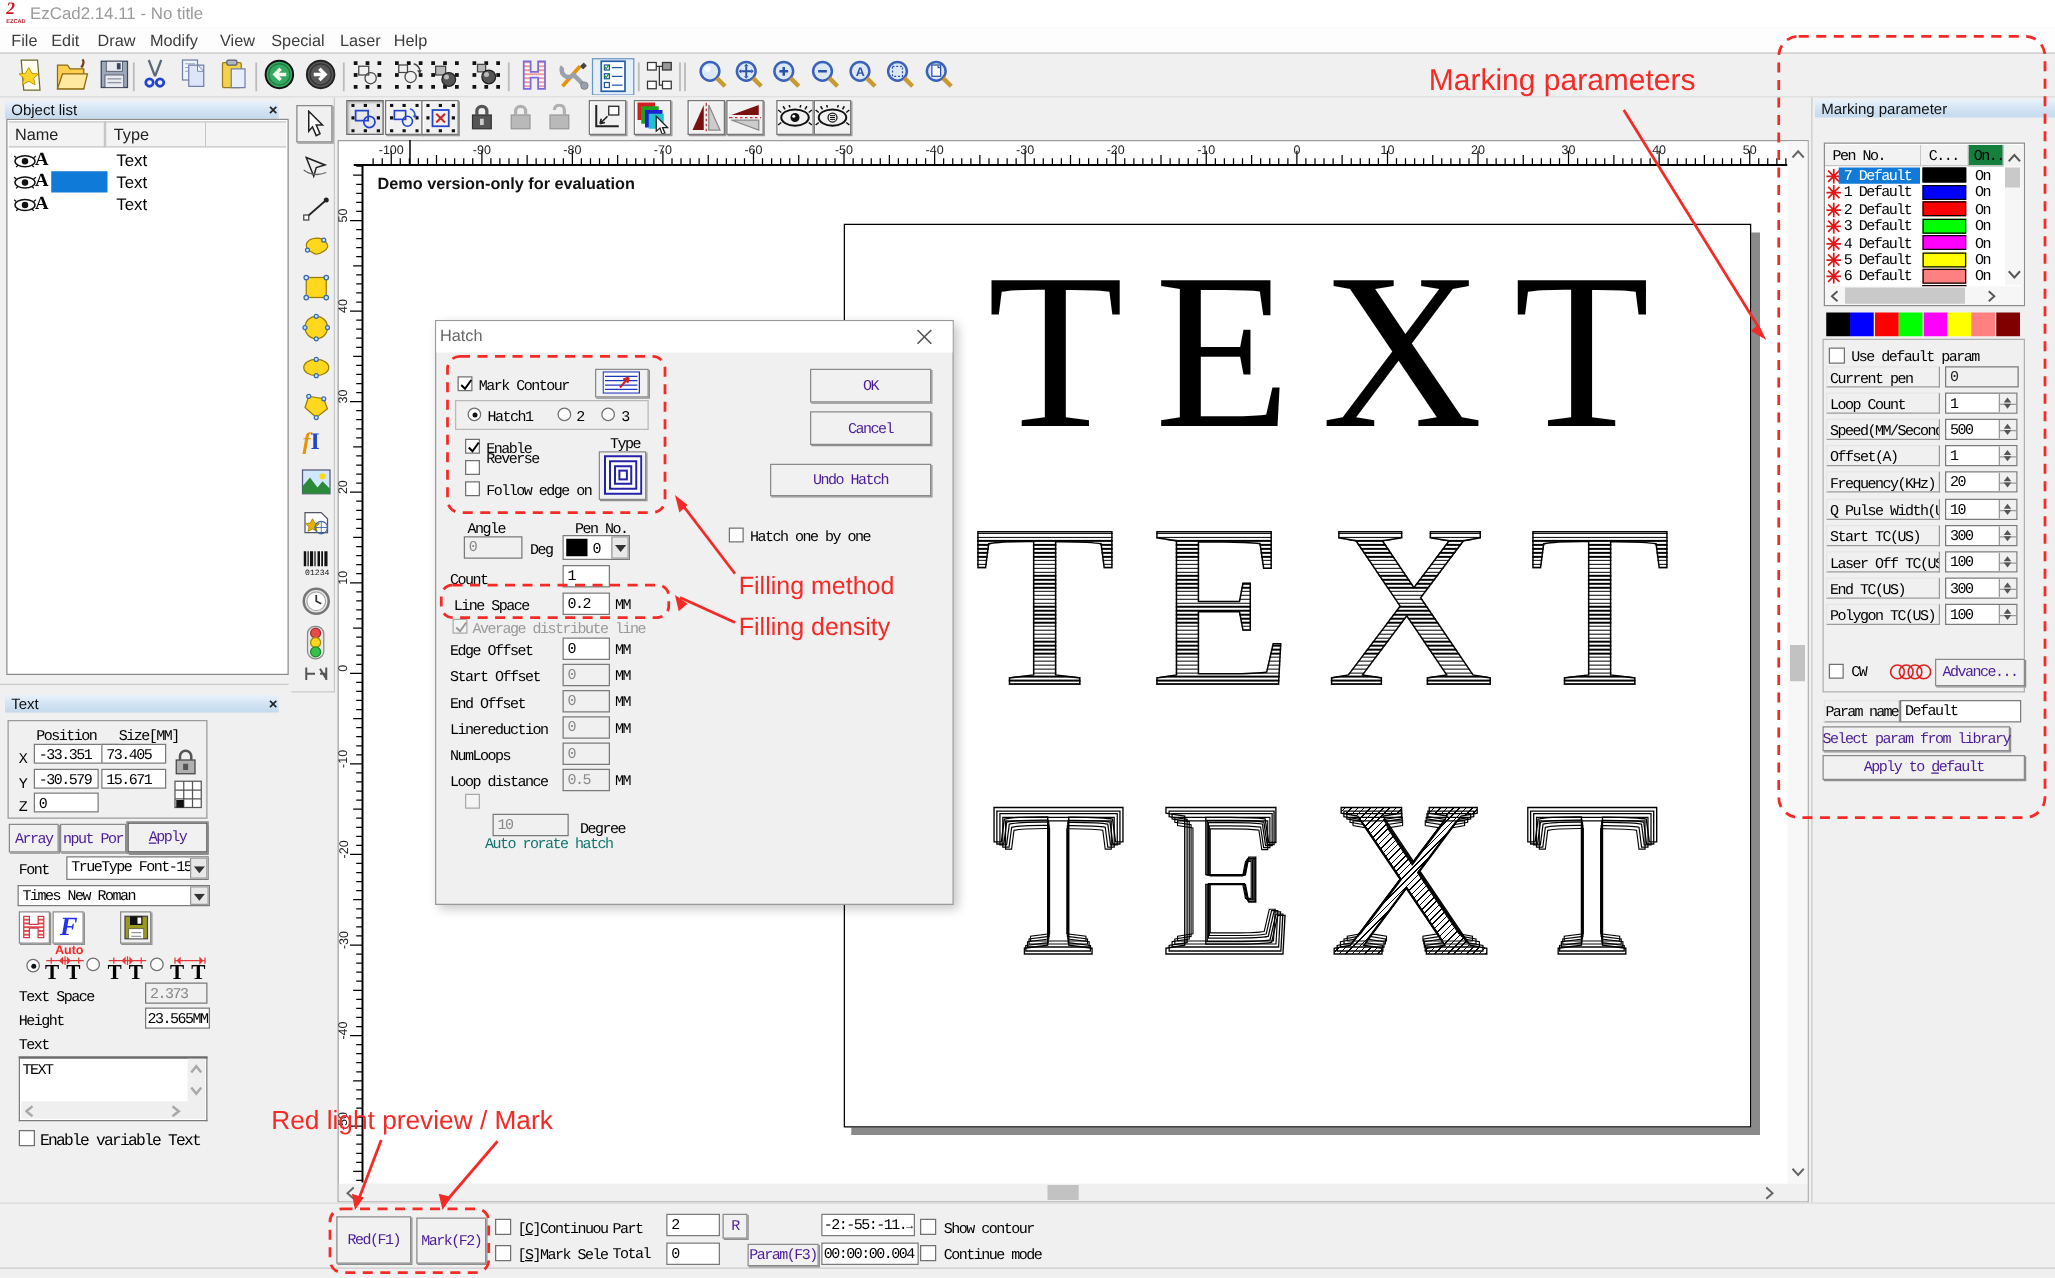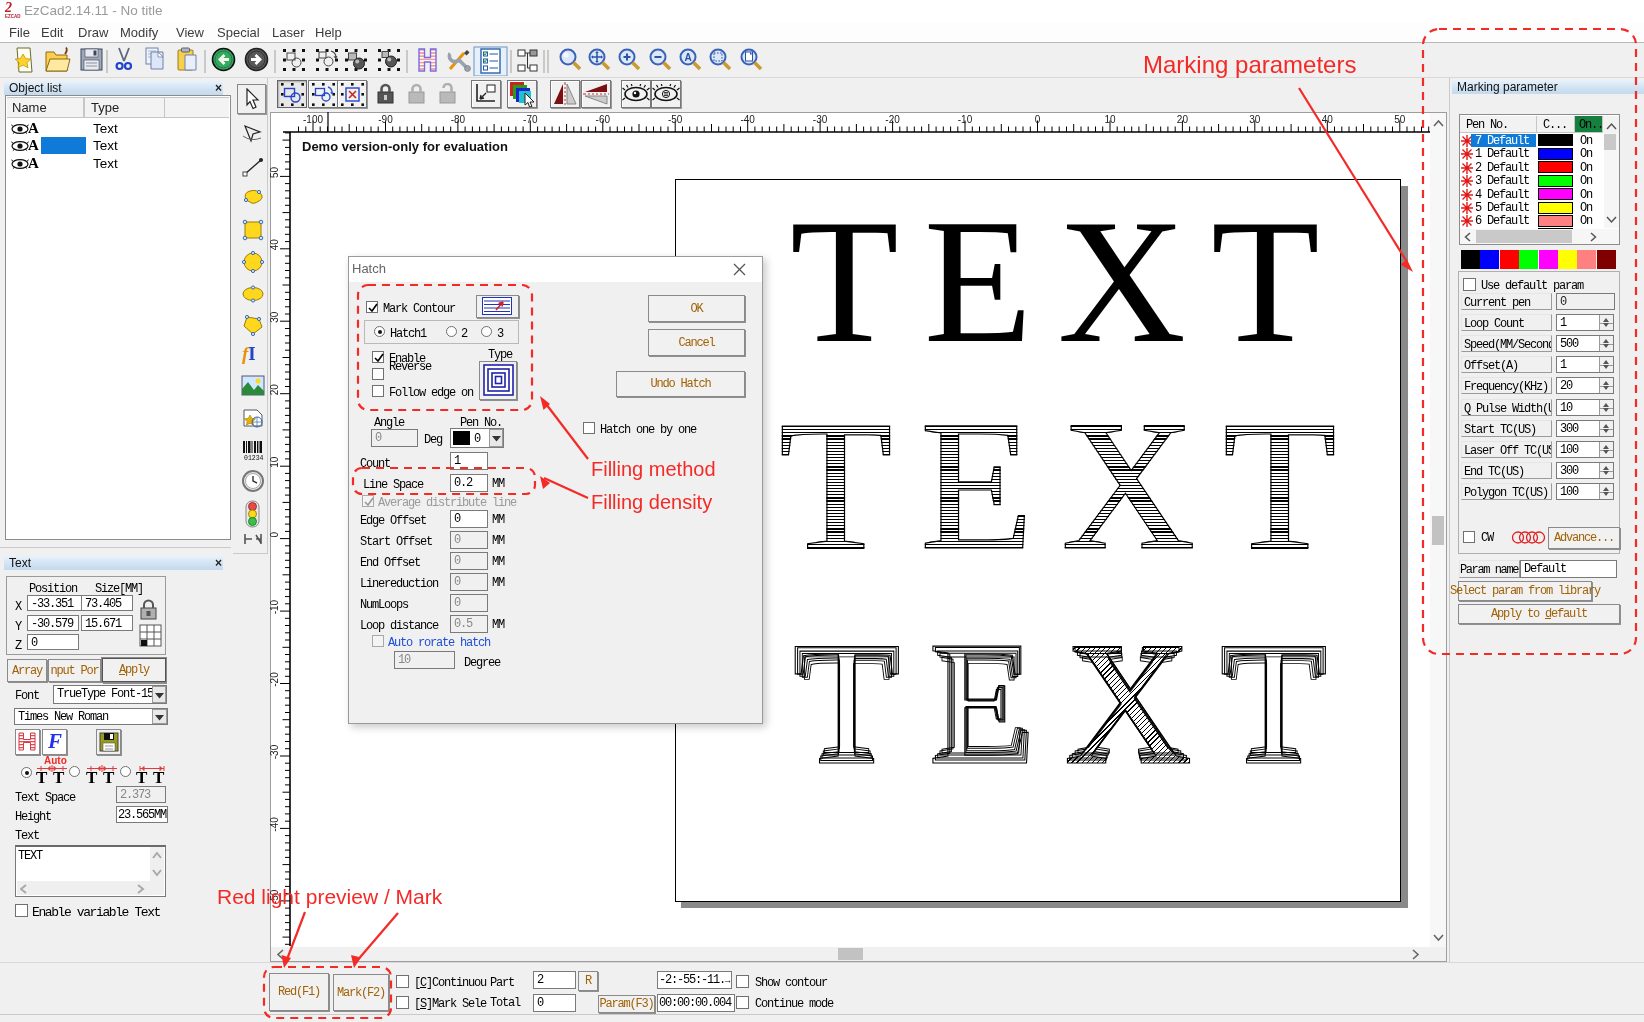--- a/index.html
+++ b/index.html
@@ -1,20 +1,20 @@
 <!DOCTYPE html>
 <html><head><meta charset="utf-8"><style>
 *{margin:0;padding:0;box-sizing:border-box;}
 html,body{width:1644px;height:1022px;overflow:hidden;background:#f0f0f0;
   font-family:"Liberation Sans",sans-serif;-webkit-font-smoothing:antialiased;}
 .abs{position:absolute;}
 .mono{font-family:"Liberation Mono",monospace;font-size:12px;letter-spacing:-1.2px;color:#000;white-space:pre;}
 .btn{position:absolute;background:#f1f1f1;border:1px solid #8a8a8a;box-shadow:1px 1px 0 #8f8f8f;
   display:flex;align-items:center;justify-content:center;font-family:"Liberation Mono",monospace;
-  font-size:12px;letter-spacing:-1.2px;color:#a16207;}
+  font-size:12px;letter-spacing:-1.2px;color:#4c1d95;}
 .inp{position:absolute;background:#fff;border:1px solid #7a7a7a;font-family:"Liberation Mono",monospace;
   font-size:12px;letter-spacing:-1.2px;color:#000;padding:1px 0 0 3px;white-space:pre;overflow:hidden;}
 .inp.gray{background:#f0f0f0;color:#444;}
 .chk{position:absolute;width:13px;height:13px;background:#fff;border:1px solid #707070;}
 .chk.gray{border-color:#a9a9a9;background:#f4f4f4;}
 .chk svg{position:absolute;left:0px;top:0px;}
 .radio{position:absolute;width:12px;height:12px;background:#fff;border:1px solid #707070;border-radius:50%;}
 .radio .dot{position:absolute;left:3px;top:3px;width:4px;height:4px;border-radius:50%;background:#111;}
 .phead{position:absolute;height:14px;background:linear-gradient(180deg,#e9f2fb 0%,#cfe1f2 60%,#c5daee 100%);
   font-size:12px;color:#1a1a1a;padding:0px 0 0 5px;line-height:14px;}
@@ -751,23 +751,23 @@
 <div class="inp" style="left:1556px;top:483px;width:58px;height:17px;">100<div class="spin"><div class="mid"></div></div></div>
 <div class="chk" style="left:1463px;top:531px;width:12px;height:12px;"></div>
 <div class="abs mono" style="left:1481px;top:531px;">CW</div>
 <svg class="abs" style="left:1510px;top:528px;" width="38" height="19">
     <circle cx="8" cy="9.5" r="5.5" fill="none" stroke="#e02020" stroke-width="1.3"></circle>
     <circle cx="15" cy="9.5" r="5.5" fill="none" stroke="#e02020" stroke-width="1.3"></circle>
     <circle cx="22" cy="9.5" r="5.5" fill="none" stroke="#e02020" stroke-width="1.3"></circle>
     <circle cx="29" cy="9.5" r="5.5" fill="none" stroke="#e02020" stroke-width="1.3"></circle>
   </svg>
 <div class="btn" style="left:1548px;top:527px;width:72px;height:22px;">Advance...</div>
-<div class="lbl3d" style="left:1459px;top:560px;width:61px;height:18px;padding-left:0px;letter-spacing:-1.4px;">Param name</div>
+<div class="lbl3d" style="left:1459px;top:560px;width:61px;height:18px;padding-left:0px;letter-spacing:-1.4px;text-align:center;">Param name</div>
 <div class="inp" style="left:1520px;top:560px;width:97px;height:18px;">Default</div>
-<div class="btn" style="left:1458px;top:581px;width:134px;height:20px;">
+<div class="btn" style="left:1458px;top:581px;width:150px;height:20px;">
     <span style="white-space:pre;">Select param from library</span>
   </div>
 <div class="btn" style="left:1458px;top:604px;width:162px;height:20px;">
     <span style="white-space:pre;">Apply to <span style="text-decoration:underline;">d</span>efault</span>
   </div>
 
 <div class="abs" style="left:348px;top:256px;width:415px;height:468px;background:#f0f0f0;border:1px solid #9a9a9a;box-shadow:3px 3px 8px rgba(0,0,0,0.22);"></div>
 <div class="abs" style="left:349px;top:257px;width:413px;height:25px;background:#fff;"></div>
 <div class="abs" style="left:352px;top:261px;font-size:13px;color:#666;">Hatch</div>
 <svg class="abs" style="left:733px;top:263px;" width="13" height="13">
@@ -853,21 +853,21 @@
 <div class="abs mono" style="left:492px;top:555px;">MM</div>
 <div class="abs mono" style="left:360px;top:577px;">Linereduction</div>
 <div class="inp gray" style="left:450px;top:573px;width:38px;height:18px;color:#888;">0</div>
 <div class="abs mono" style="left:492px;top:576px;">MM</div>
 <div class="abs mono" style="left:360px;top:598px;">NumLoops</div>
 <div class="inp gray" style="left:450px;top:594px;width:38px;height:18px;color:#888;">0</div>
 <div class="abs mono" style="left:360px;top:619px;">Loop distance</div>
 <div class="inp gray" style="left:450px;top:615px;width:38px;height:18px;color:#888;">0.5</div>
 <div class="abs mono" style="left:492px;top:618px;">MM</div>
 <div class="chk gray" style="left:372px;top:635px;width:12px;height:12px;"></div>
-<div class="abs mono" style="left:388px;top:636px;color:#1d4ed8;">Auto rorate hatch</div>
+<div class="abs mono" style="left:388px;top:668px;color:#0f766e;">Auto rorate hatch</div>
 <div class="inp gray" style="left:394px;top:651px;width:61px;height:18px;color:#888;">10</div>
 <div class="abs mono" style="left:464px;top:656px;">Degree</div>
 
 <div class="btn" style="left:648px;top:295px;width:97px;height:27px;">OK</div>
 <div class="btn" style="left:648px;top:329px;width:97px;height:27px;">Cancel</div>
 <div class="btn" style="left:616px;top:371px;width:129px;height:26px;">
     <span style="white-space:pre;">Undo Hatch</span>
   </div>
 <div class="chk" style="left:583px;top:422px;width:12px;height:12px;"></div>
 <div class="abs mono" style="left:600px;top:423px;">Hatch one by one</div>

